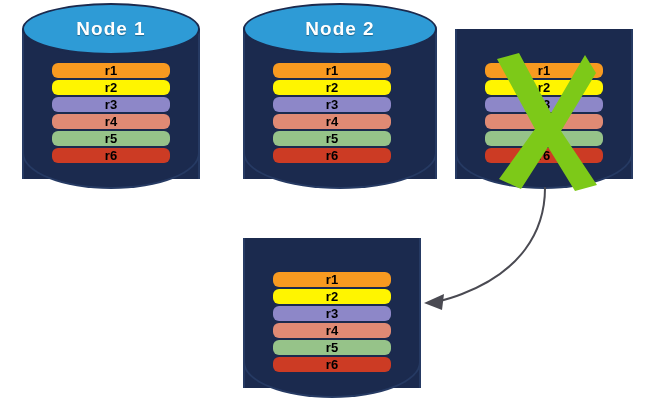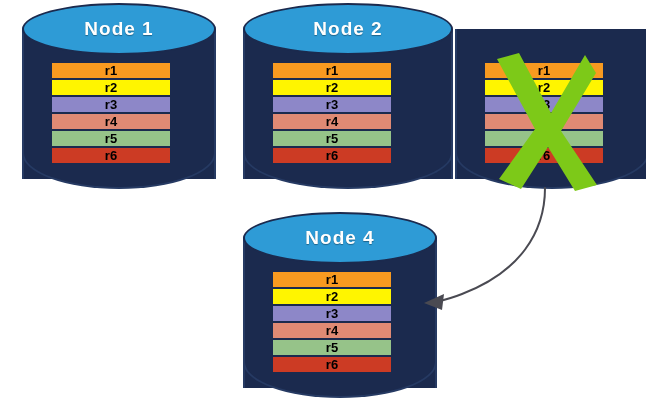--- a/index.html
+++ b/index.html
@@ -6,21 +6,21 @@
   body{
     width:646px;height:402px;
     background:#ffffff;
     font-family:"Liberation Sans", sans-serif;
     overflow:hidden;
     position:relative;
   }
   #stage{position:absolute;left:0;top:0;width:646px;height:402px;}
 
   
-  .node{position:absolute;padding-left:16px;}
+  .node{position:absolute;}
   .cyl{position:absolute;left:0;top:0;width:100%;height:100%;}
   .cyl-body{
     position:absolute;left:0;right:0;
     background:#1B2A4E;
     border-left:2px solid #263A63;
     border-right:2px solid #263A63;
     box-sizing:border-box;
   }
   .cyl-bottom{
     position:absolute;left:0;right:0;
@@ -42,21 +42,21 @@
     color:#ffffff;
     font-weight:bold;
     letter-spacing:1px;
     text-shadow:0 1px 1px rgba(0,0,0,.35);
     white-space:nowrap;
   }
 
   
   .stripes{position:absolute;display:flex;flex-direction:column;}
   .stripe{
-    border-radius:0;
+    border-radius:6px;
     display:flex;align-items:center;justify-content:center;
     color:#000000;
     font-weight:bold;
     line-height:1;
     box-sizing:border-box;
   }
 
   
   .xmark{position:absolute;pointer-events:none;}
 
@@ -156,23 +156,20 @@
 
     <svg class="xmark" style="left:38px;top:48px;width:106px;height:140px;" viewBox="0 0 106 140" xmlns="http://www.w3.org/2000/svg">
       <polygon points="4,8 26,2 58,62 92,4 103,22 68,80 104,134 82,140 55,96 28,138 6,128 42,78" fill="#7DC918"></polygon>
     </svg>
   </div>
 
   <div class="node" style="left:243px;top:212px;width:178px;height:186px;">
     <div class="cyl">
       <div class="cyl-body" style="top:26px;height:150px;"></div>
       <div class="cyl-bottom" style="top:150px;height:36px;"></div>
-      <div class="cyl-top" style="top:0px;height:52px;">
-        <span class="cyl-top-label" style="font-size:19px;">Node  4</span>
-      </div>
     </div>
     <div class="stripes" style="left:30px;top:60px;width:118px;gap:2px;">
       <div class="stripe" style="height:15px;font-size:13px;background:#F89A20;">
         <span>r1</span>
       </div>
       <div class="stripe" style="height:15px;font-size:13px;background:#FFF500;">
         <span>r2</span>
       </div>
       <div class="stripe" style="height:15px;font-size:13px;background:#8D87C8;">
         <span>r3</span>

